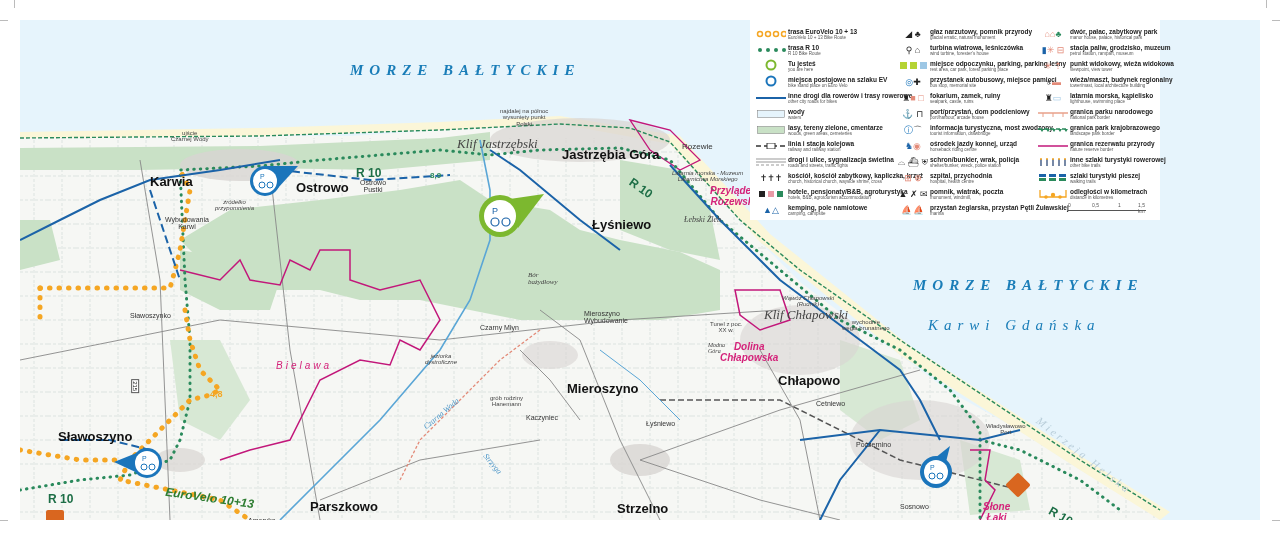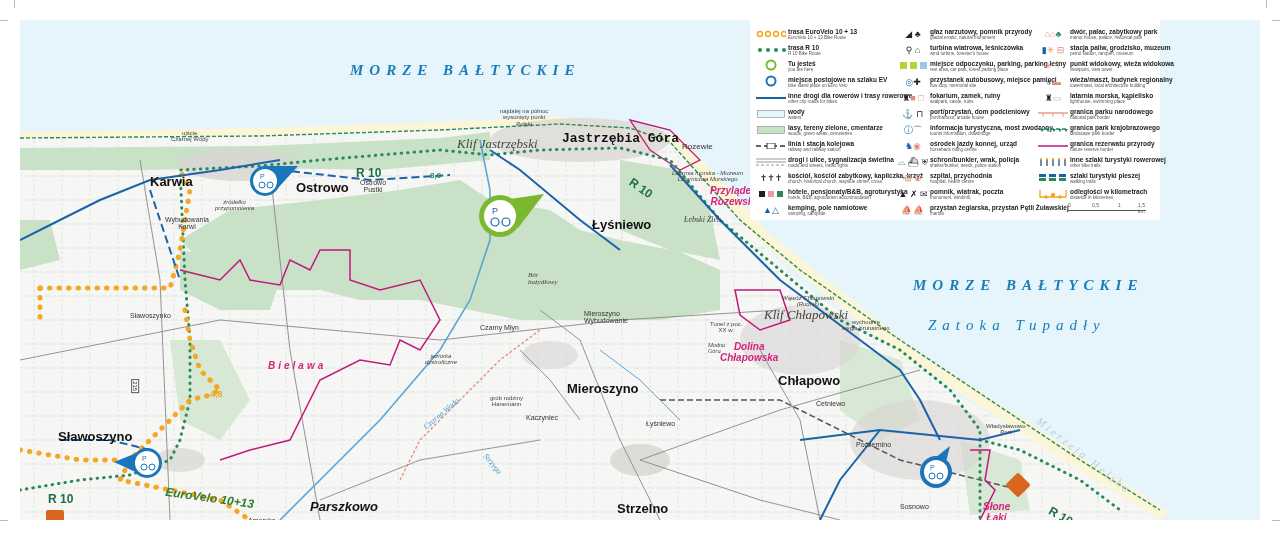--- a/index.html
+++ b/index.html
@@ -122,30 +122,30 @@
         <path d="M130 170 L140 200 L150 230 L160 260"></path>
         <path d="M260 150 L350 160 L430 155"></path>
         <path d="M40 420 L90 420 L130 430"></path>
       </g>
 
       <path d="M520 310 L480 340 L440 380 L400 420 L380 460" stroke="#e38a78" stroke-width="1.3" stroke-dasharray="3 2" fill="none"></path>
     </svg>
 
     <div class="lbl sea" style="left:330px;top:43px;">MORZE BAŁTYCKIE</div>
     <div class="lbl sea" style="left:893px;top:258px;">MORZE BAŁTYCKIE</div>
-    <div class="lbl sea2" style="left:908px;top:298px;font-size:15px;">Zatoka Tupadły</div>
+    <div class="lbl sea2" style="left:908px;top:298px;font-size:15px;">Karwi Gdańska</div>
 
     <div class="lbl town" style="left:130px;top:155px;">Karwia</div>
     <div class="lbl town" style="left:276px;top:161px;">Ostrowo</div>
-    <div class="lbl town" style="left:542px;top:112px;font-family:Liberation Mono, monospace;">Jastrzębia Góra</div>
+    <div class="lbl town" style="left:542px;top:128px;">Jastrzębia Góra</div>
     <div class="lbl town" style="left:572px;top:198px;">Łyśniewo</div>
     <div class="lbl town" style="left:38px;top:410px;">Sławoszyno</div>
     <div class="lbl town" style="left:547px;top:362px;">Mieroszyno</div>
     <div class="lbl town" style="left:758px;top:354px;">Chłapowo</div>
-    <div class="lbl town" style="left:290px;top:480px;font-style:italic;">Parszkowo</div>
+    <div class="lbl town" style="left:290px;top:480px;">Parszkowo</div>
     <div class="lbl town" style="left:597px;top:482px;">Strzelno</div>
 
     <div class="lbl small" style="left:662px;top:123px;font-size:8px;">Rozewie</div>
     <div class="lbl small" style="left:340px;top:159px;white-space:pre;text-align:center;">Ostrowo
 Pustki</div>
     <div class="lbl small" style="left:145px;top:196px;white-space:pre;text-align:center;">Wybudowania
 Karwi</div>
     <div class="lbl small" style="left:460px;top:304px;">Czarny Młyn</div>
     <div class="lbl small" style="left:564px;top:290px;white-space:pre;">Mieroszyno
 Wybudowanie</div>
@@ -167,21 +167,21 @@
     <div class="lbl geo" style="left:437px;top:117px;">Klif Jastrzębski</div>
     <div class="lbl tiny" style="left:652px;top:150px;white-space:pre;font-style:italic;">Latarnia morska - Muzeum
 Latarnictwa Morskiego</div>
     <div class="lbl magenta" style="left:690px;top:166px;white-space:pre;">Przylądek
 Rozewski</div>
     <div class="lbl geo" style="left:664px;top:196px;font-size:8px;">Łebski Żleb</div>
     <div class="lbl tiny" style="left:195px;top:179px;white-space:pre;font-style:italic;">źródełko
 przypomnienia</div>
     <div class="lbl geo" style="left:508px;top:252px;white-space:pre;font-size:7px;">Bór
 bażydłowy</div>
-    <div class="lbl magenta" style="left:248px;top:341px;letter-spacing:3px;font-weight:bold;">Bielawa</div>
+    <div class="lbl magenta" style="left:256px;top:341px;letter-spacing:3px;font-weight:normal;">Bielawa</div>
     <div class="lbl tiny" style="left:762px;top:275px;white-space:pre;font-style:italic;">Wąwóz Chłapowski
 (Rudnik)</div>
     <div class="lbl geo" style="left:744px;top:288px;">Klif Chłapowski</div>
     <div class="lbl tiny" style="left:822px;top:299px;white-space:pre;">wychodnie
 węgla brunatnego</div>
     <div class="lbl magenta" style="left:700px;top:322px;white-space:pre;">Dolina
 Chłapowska</div>
     <div class="lbl tiny" style="left:690px;top:301px;white-space:pre;">Tunel z poc.
 XX w.</div>
     <div class="lbl geo" style="left:688px;top:322px;white-space:pre;font-size:6px;">Modna

